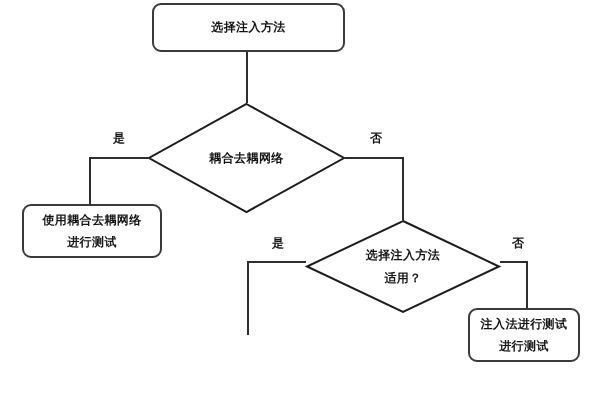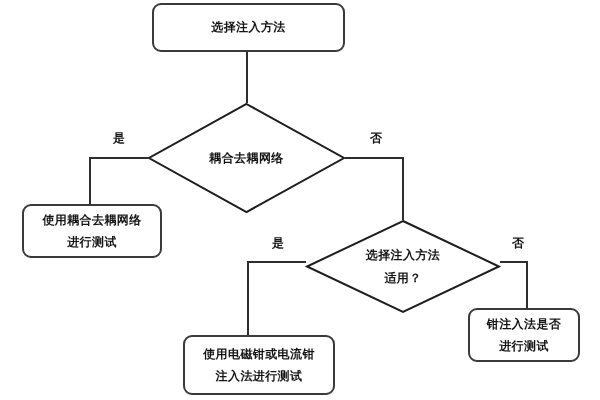--- a/index.html
+++ b/index.html
@@ -142,23 +142,19 @@
     </svg>
     <div class="dtext">
       <span class="ln">选择注入方法</span>
       <span class="ln">适用？</span>
     </div>
   </div>
 
   <div class="edge-label" style="left:272px; top:235px;">是</div>
   <div class="edge-label" style="left:512px; top:235px;">否</div>
 
-  <div class="node-box" style="left:183px; top:335px; width:152px; height:60px;">
-    <span class="ln">使用电磁钳或电流钳</span>
-    <span class="ln">注入法进行测试</span>
-  </div>
 
   <div class="node-box" style="left:468px; top:308px; width:112px; height:54px;">
-    <span class="ln">钳注入法是否</span>
+    <span class="ln">注入法进行测试</span>
     <span class="ln">进行测试</span>
   </div>
 
 </div>
 
 </body></html>

